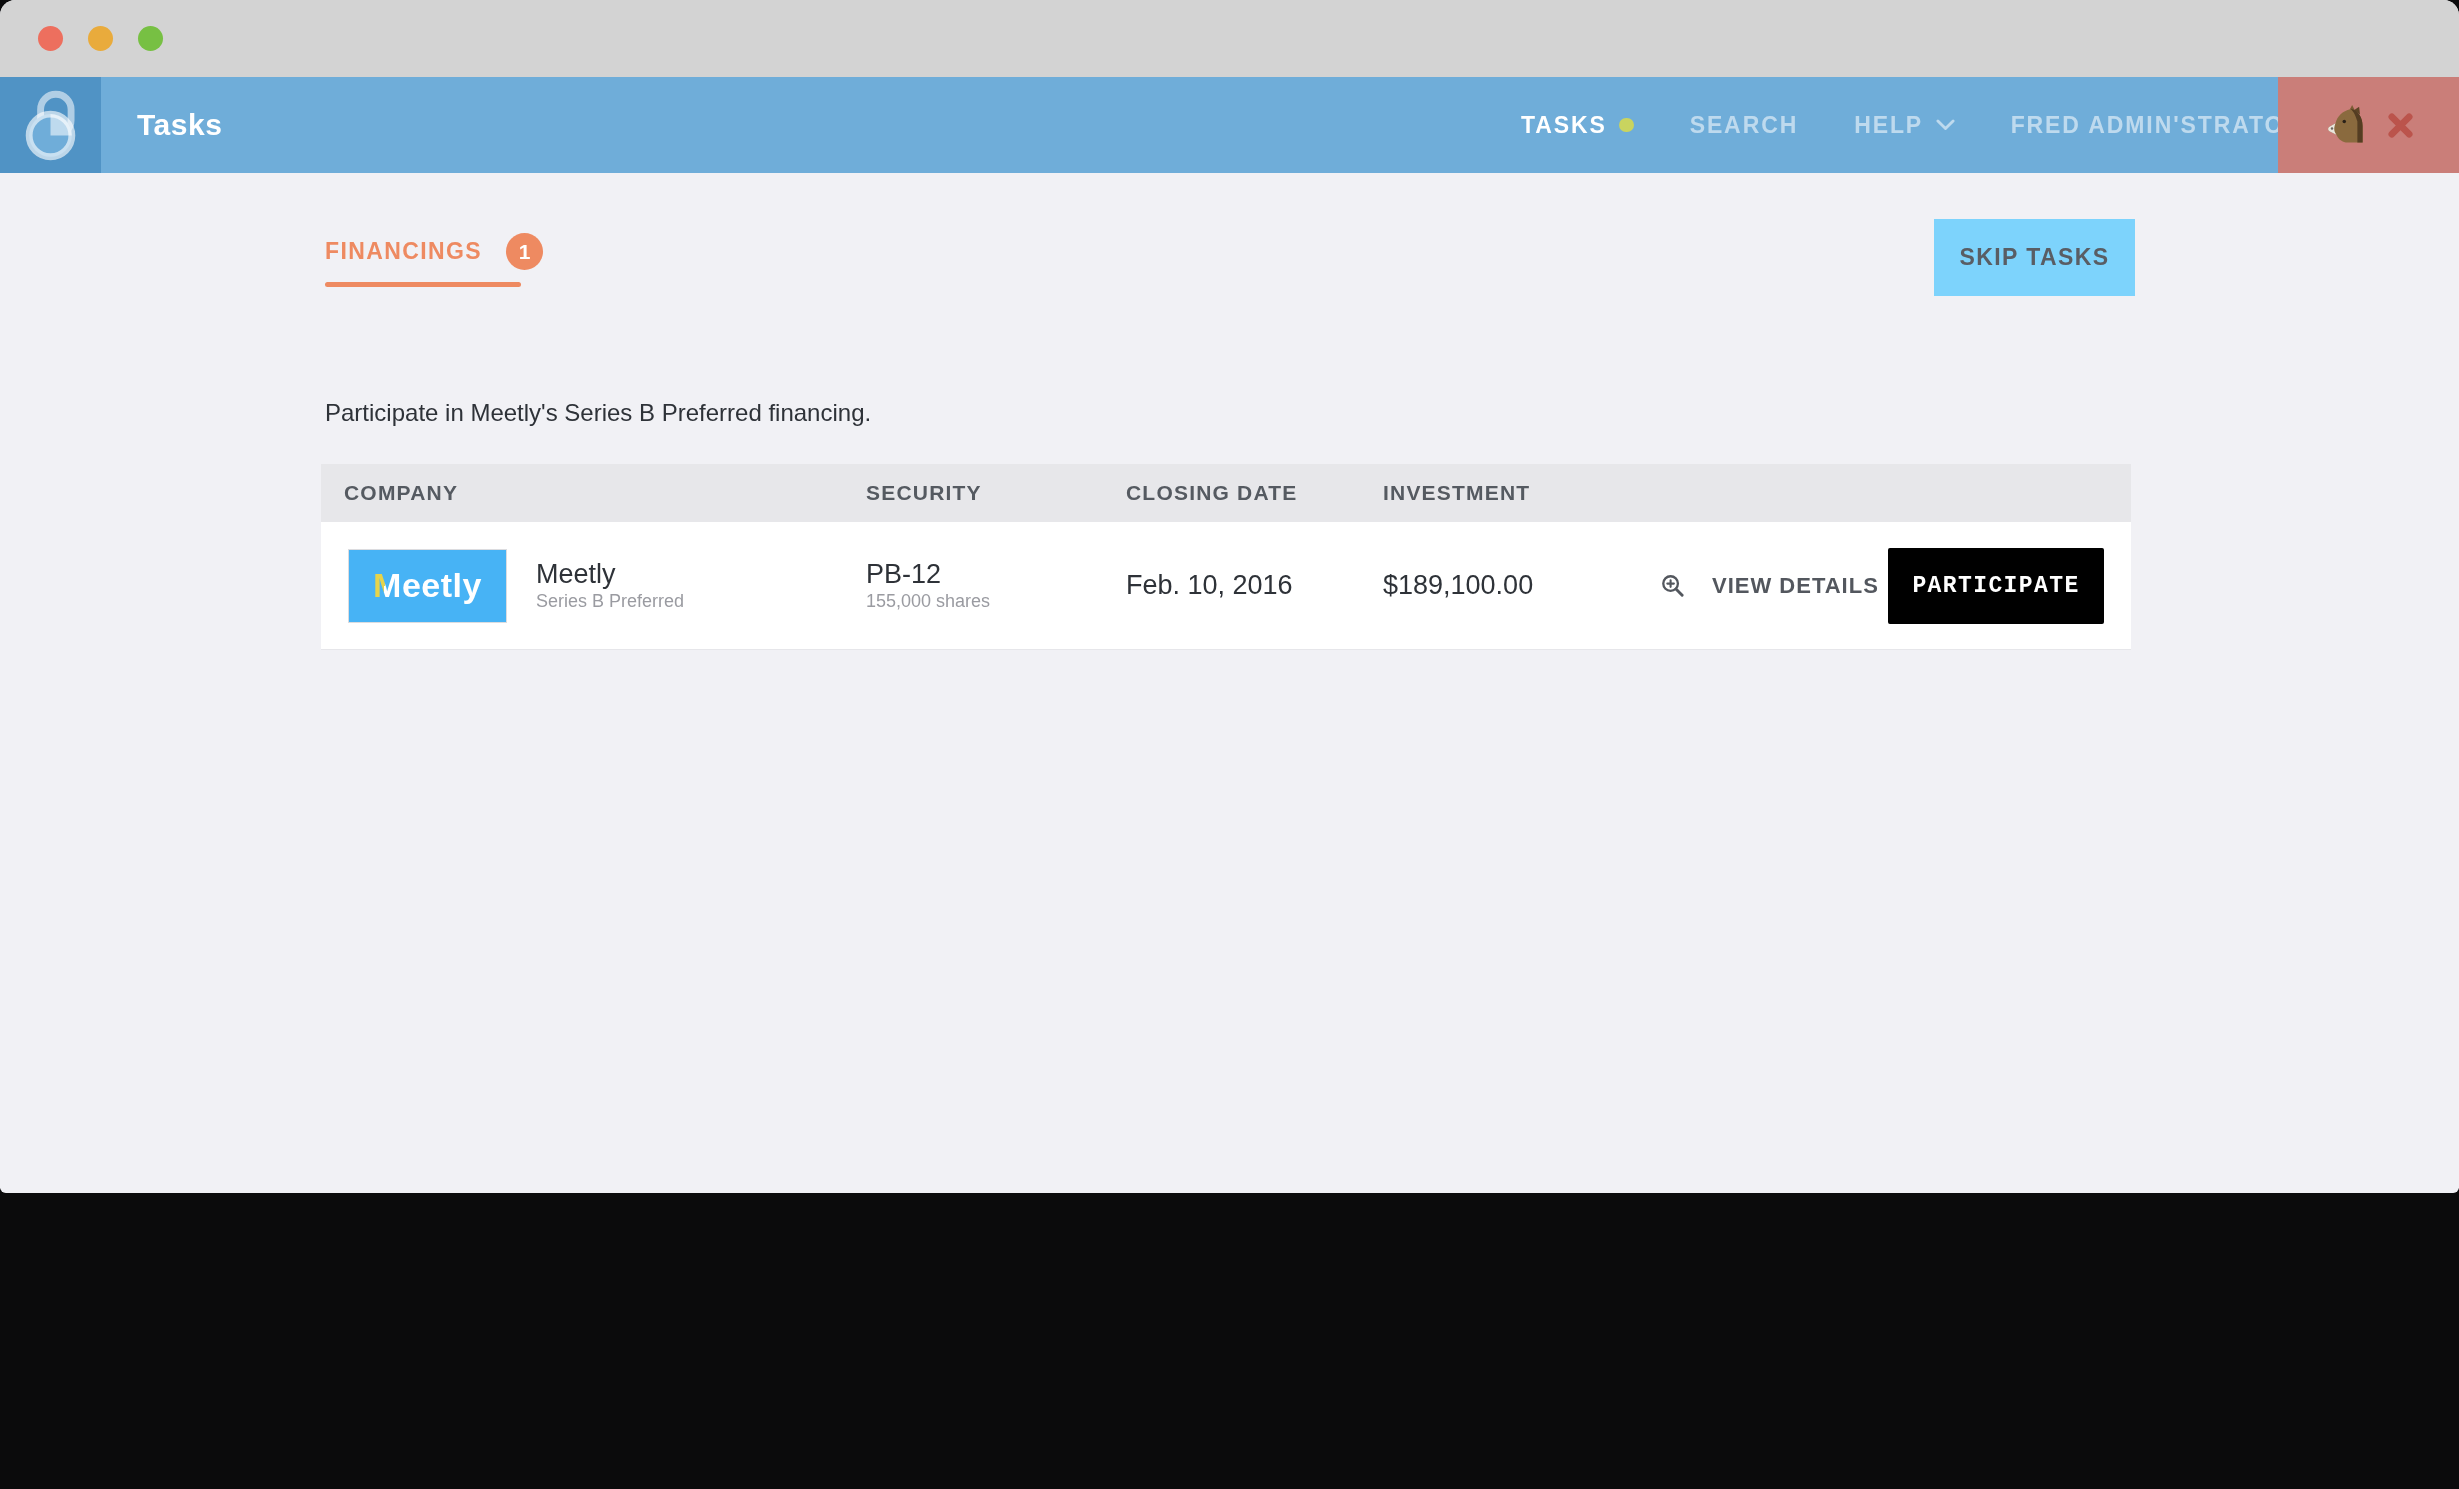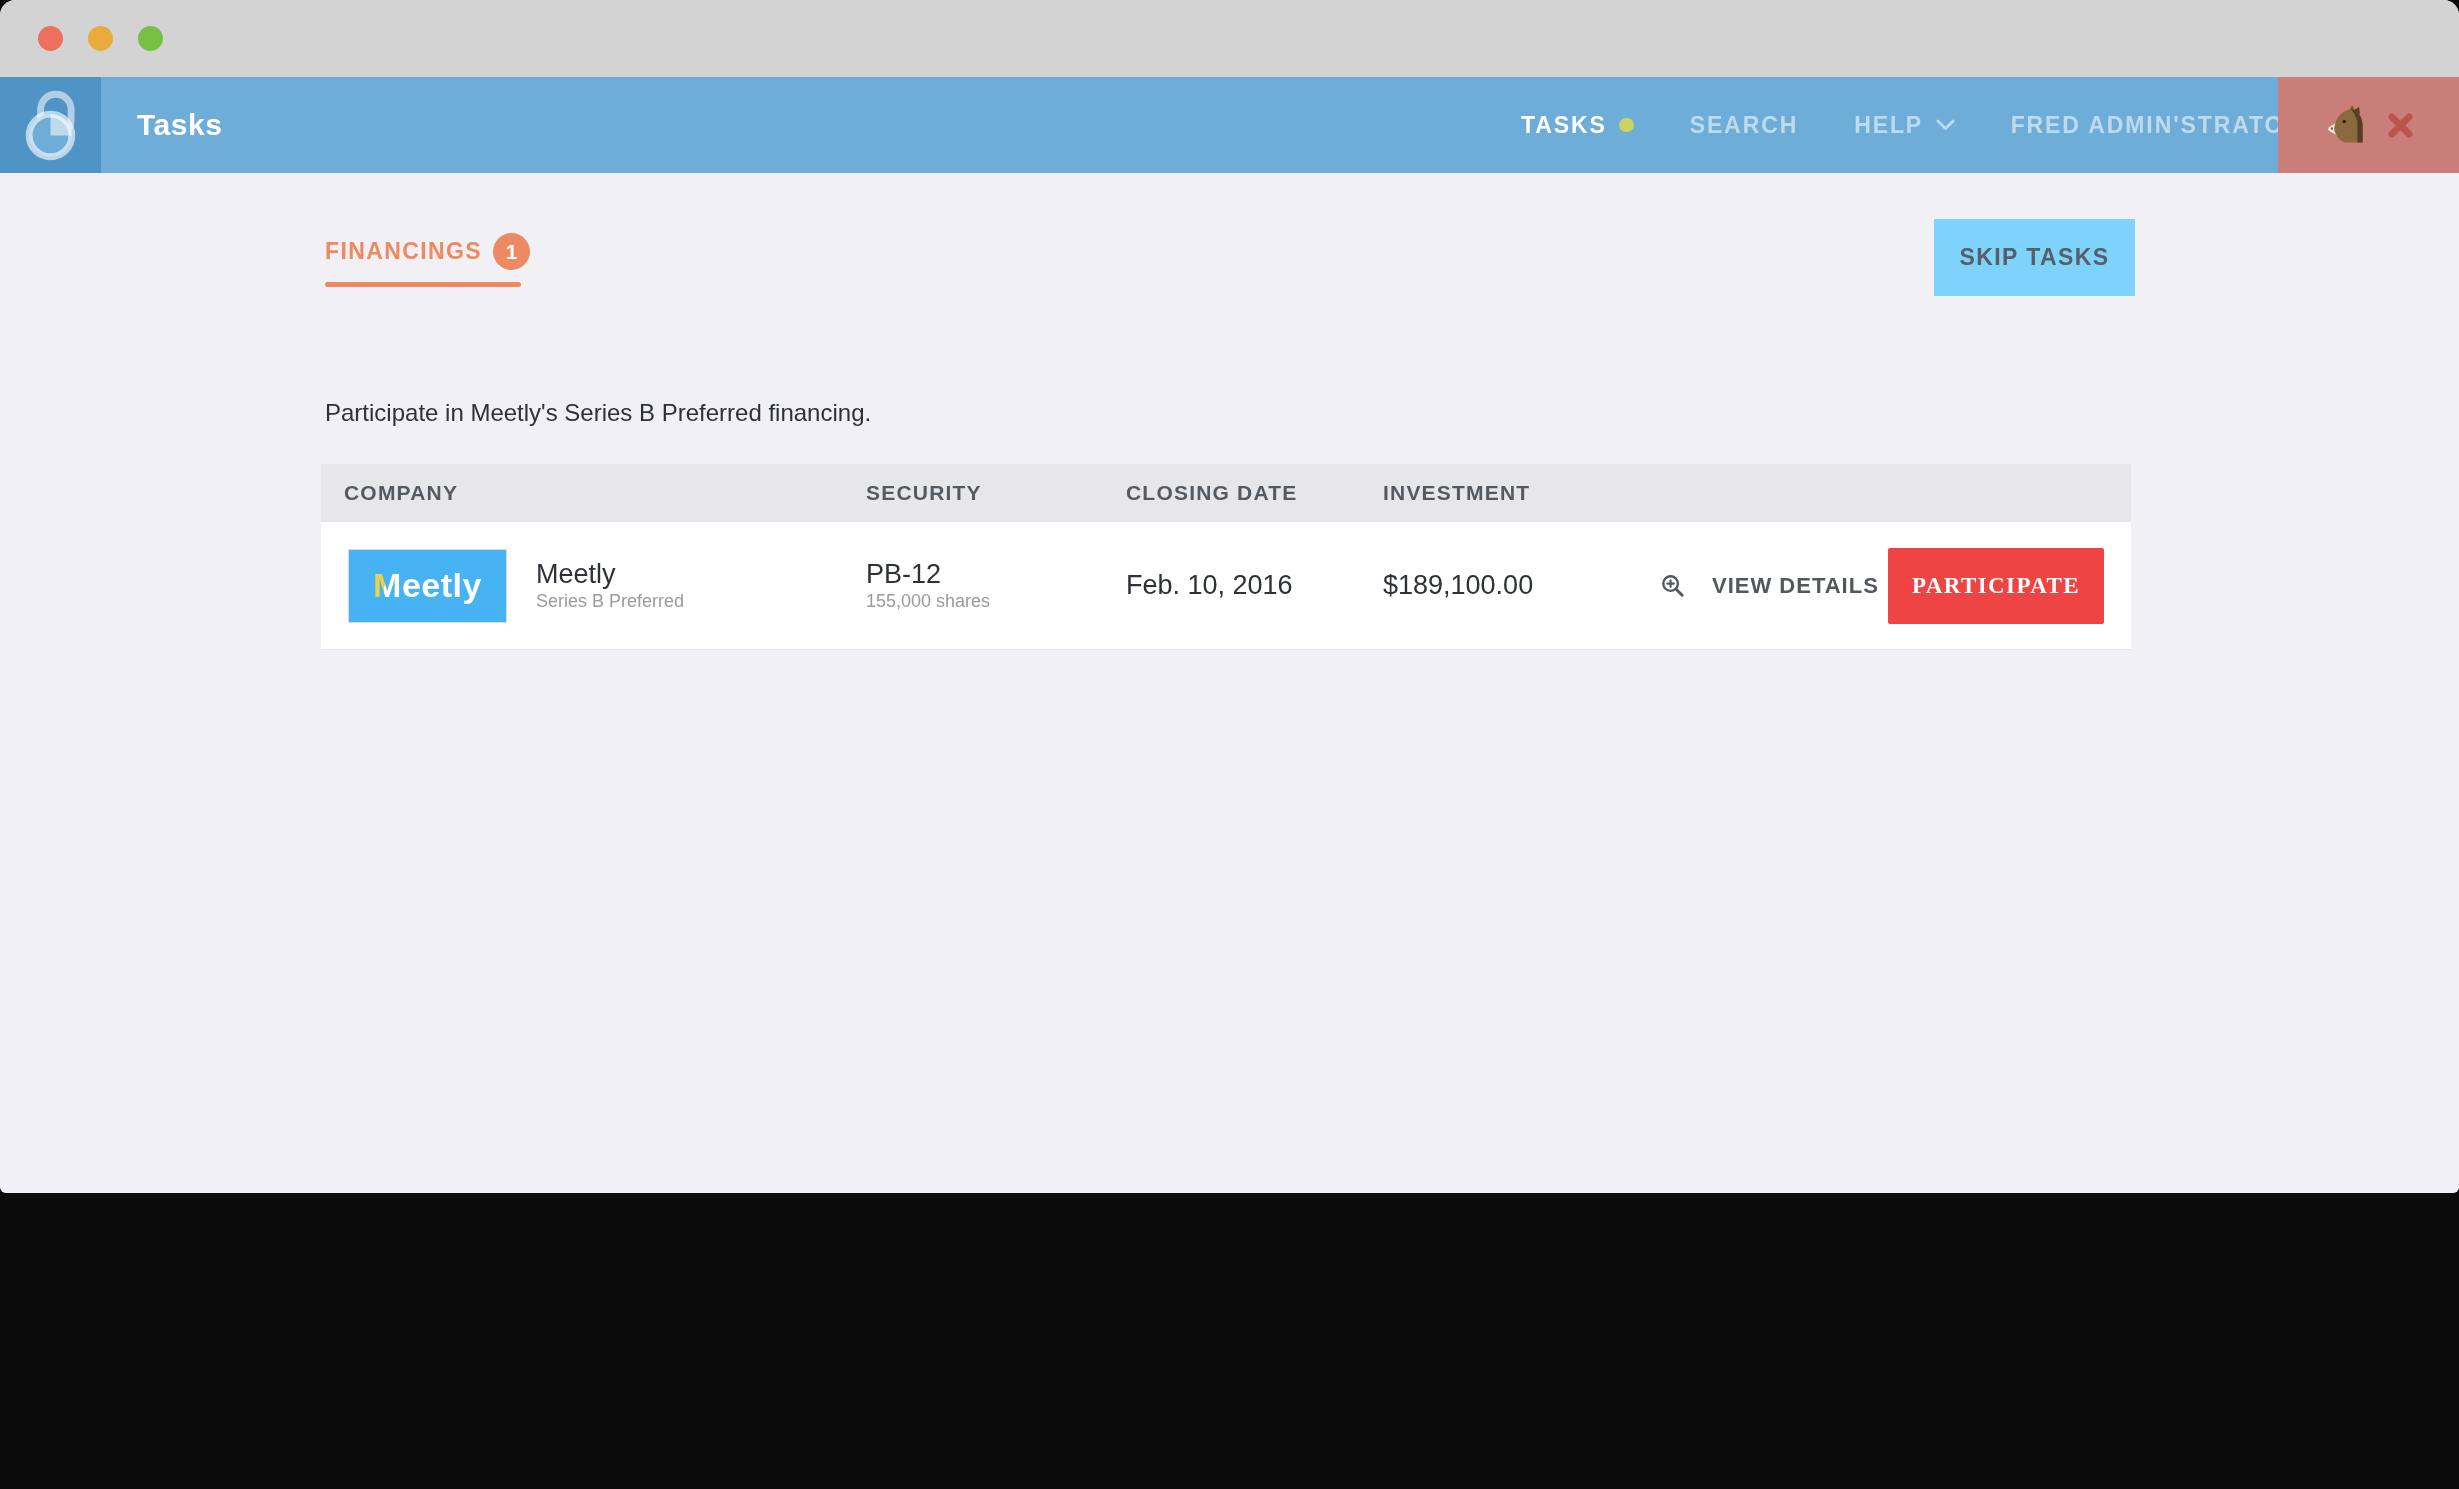--- a/index.html
+++ b/index.html
@@ -24,21 +24,21 @@
     font-size:30px;font-weight:bold;color:#ffffff;letter-spacing:0.5px;}
   .header-nav{position:absolute;left:1521px;top:0;height:96px;display:flex;align-items:center;gap:56px;}
   .nav-item{display:flex;align-items:center;gap:12.5px;font-size:23px;font-weight:bold;
     letter-spacing:1.9px;color:rgba(255,255,255,0.55);cursor:pointer;white-space:nowrap;}
   .nav-item.active{color:#ffffff;}
   .dot{width:14.4px;height:14.4px;border-radius:50%;background:#c9d45f;}
   .impersonation{position:absolute;right:0;top:0;width:181px;height:96px;background:#ca7e79;
     display:flex;align-items:center;justify-content:center;gap:21px;}
   
   .tab{position:absolute;left:325px;top:233px;cursor:pointer;}
-  .tab-inner{display:flex;align-items:center;gap:11px;height:37px;text-align:right;}
+  .tab-inner{display:flex;align-items:center;gap:24px;height:37px;text-align:right;}
   .tab-label{font-size:23px;font-weight:bold;letter-spacing:1.4px;color:#ee8a61;}
   .badge{min-width:37px;height:37px;border-radius:50%;background:#ee8a61;color:#fff;
     font-size:21px;font-weight:bold;display:flex;align-items:center;justify-content:center;}
   .tab-underline{margin-top:11.5px;width:196px;height:5.8px;background:#ee8a61;border-radius:2.9px;}
   .skip-button{position:absolute;left:1934px;top:219px;width:201px;height:77px;background:#7dd3fc;
     border:none;color:#595d64;font-size:23px;font-weight:bold;letter-spacing:1.4px;
     font-family:"Liberation Sans",sans-serif;cursor:pointer;}
   
   .desc{position:absolute;left:325px;top:399px;margin:0;font-size:24px;color:#2e3238;}
   
@@ -53,22 +53,22 @@
     display:flex;align-items:center;justify-content:center;
     font-size:34px;font-weight:bold;color:#ffffff;letter-spacing:0.5px;}
   .m-first{background:linear-gradient(100deg,#e6d44b 0%,#e6d44b 42%,#ffffff 42%);
     -webkit-background-clip:text;background-clip:text;color:transparent;}
   .stack{display:flex;flex-direction:column;gap:1px;}
   .primary{font-size:27px;color:#2e3238;}
   .secondary{font-size:18px;color:#9a9ba1;}
   .cell-mid{font-size:27px;color:#2e3238;}
   .view-details{display:flex;align-items:center;gap:26px;font-size:22px;font-weight:bold;
     letter-spacing:1px;color:#53575e;cursor:pointer;}
-  .participate{width:216px;height:76px;background:#ef4444;border:none;border-radius:1.9px;color:#fff;
-    font-size:23px;font-weight:bold;letter-spacing:1.4px;font-family:Liberation Serif, serif;cursor:pointer;}
+  .participate{width:216px;height:76px;background:#000000;border:none;border-radius:1.9px;color:#fff;
+    font-size:23px;font-weight:bold;letter-spacing:1.4px;font-family:Liberation Mono, monospace;cursor:pointer;}
   
   .wrench-button{position:absolute;left:2327px;top:1356px;width:94px;height:94px;background:#3e3e41;
     border:none;border-radius:2.9px;display:flex;align-items:center;justify-content:center;cursor:pointer;}
 </style>
 </head>
 <body>
 
 <div class="window">
 
   <div class="titlebar">

